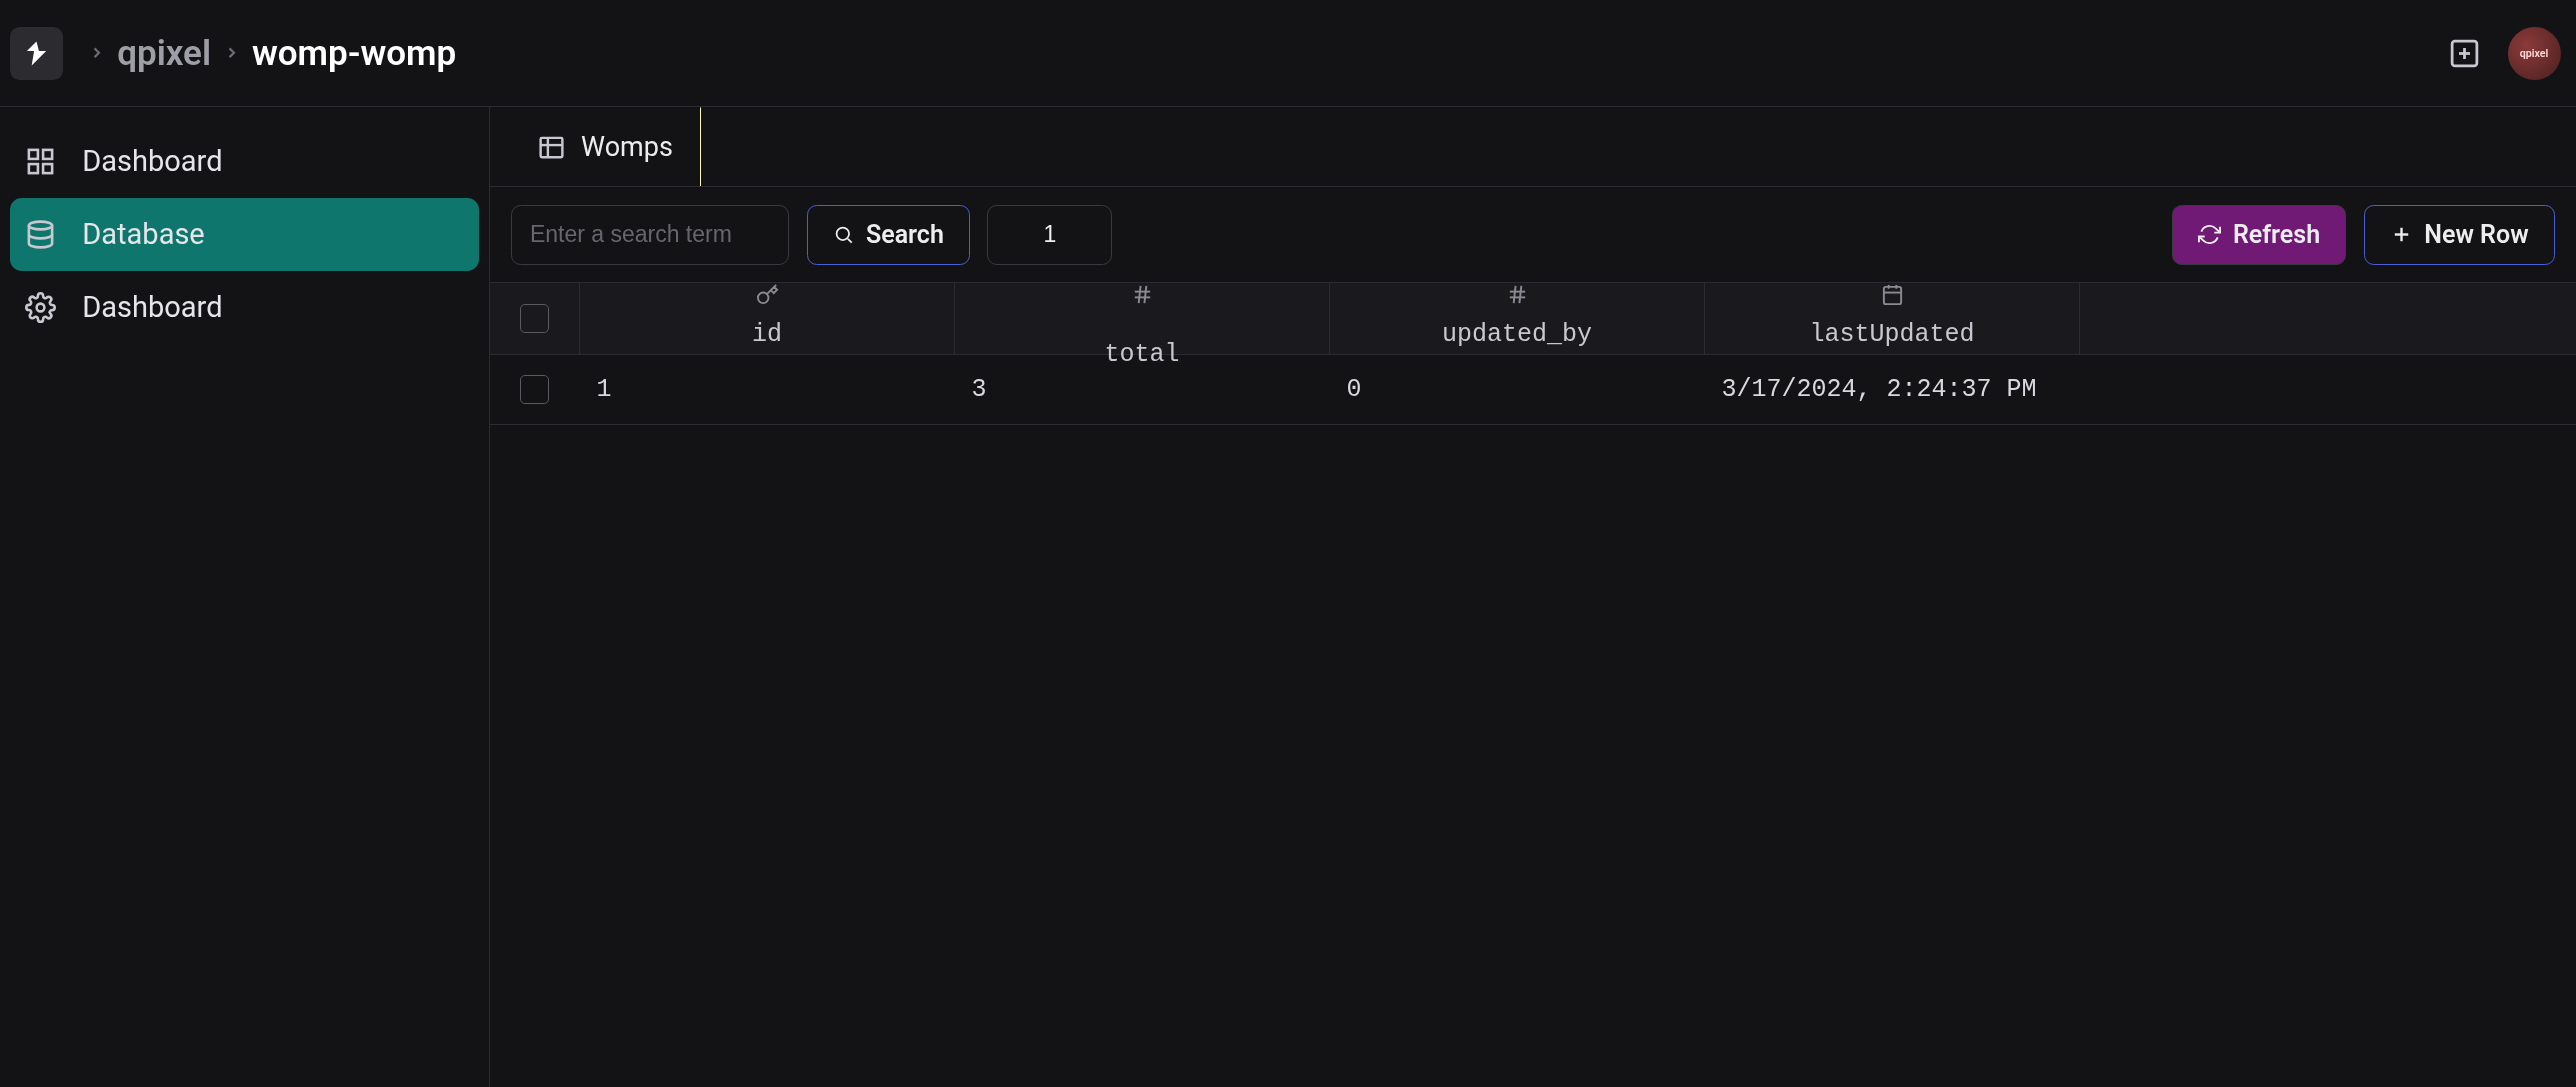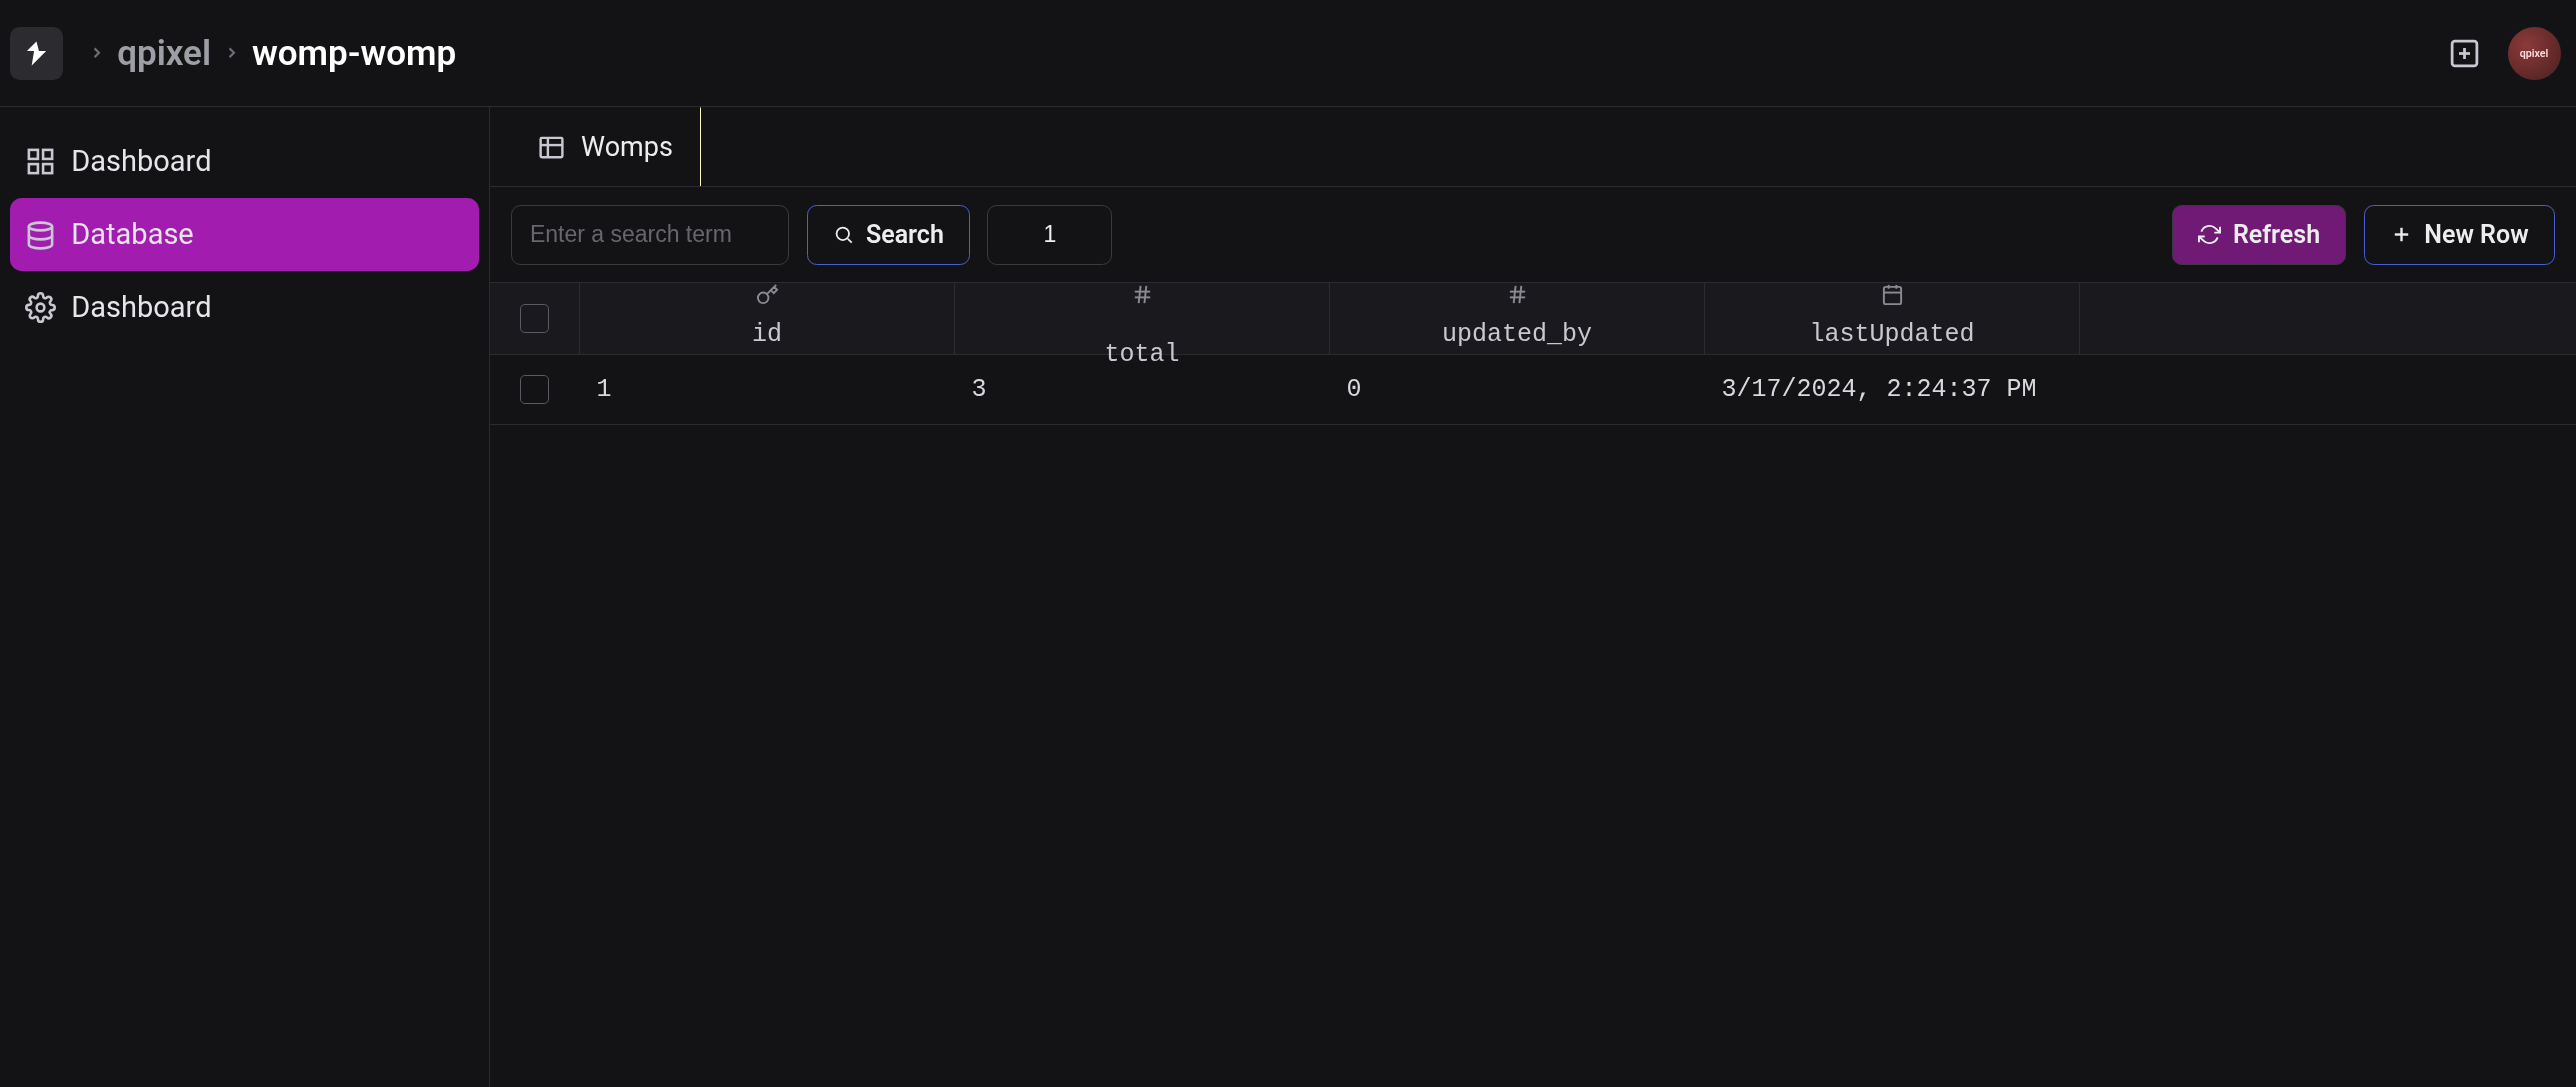--- a/index.html
+++ b/index.html
@@ -78,30 +78,29 @@
   height: calc(100% - 107px);
 }
 .sidebar {
   width: 490px;
   border-right: 1px solid #2b2b30;
   padding: 17.5px 9.7px;
 }
 .sidebar-item {
   display: flex;
   align-items: center;
-  gap: 15px;
+  gap: 26px;
   padding: 19.5px 15.6px;
   border-radius: 11.7px;
   font-size: 29px;
   color: #e5e5ea;
   cursor: pointer;
 }
 .sidebar-item.active {
-  background: #a21caf;
-  align-items: flex-end;
+  background: #0f766e;
 }
 .sidebar-item .icon {
   width: 31px;
   height: 31px;
   color: #c8c8d0;
   flex-shrink: 0;
 }
 .main {
   flex: 1;
   display: flex;

